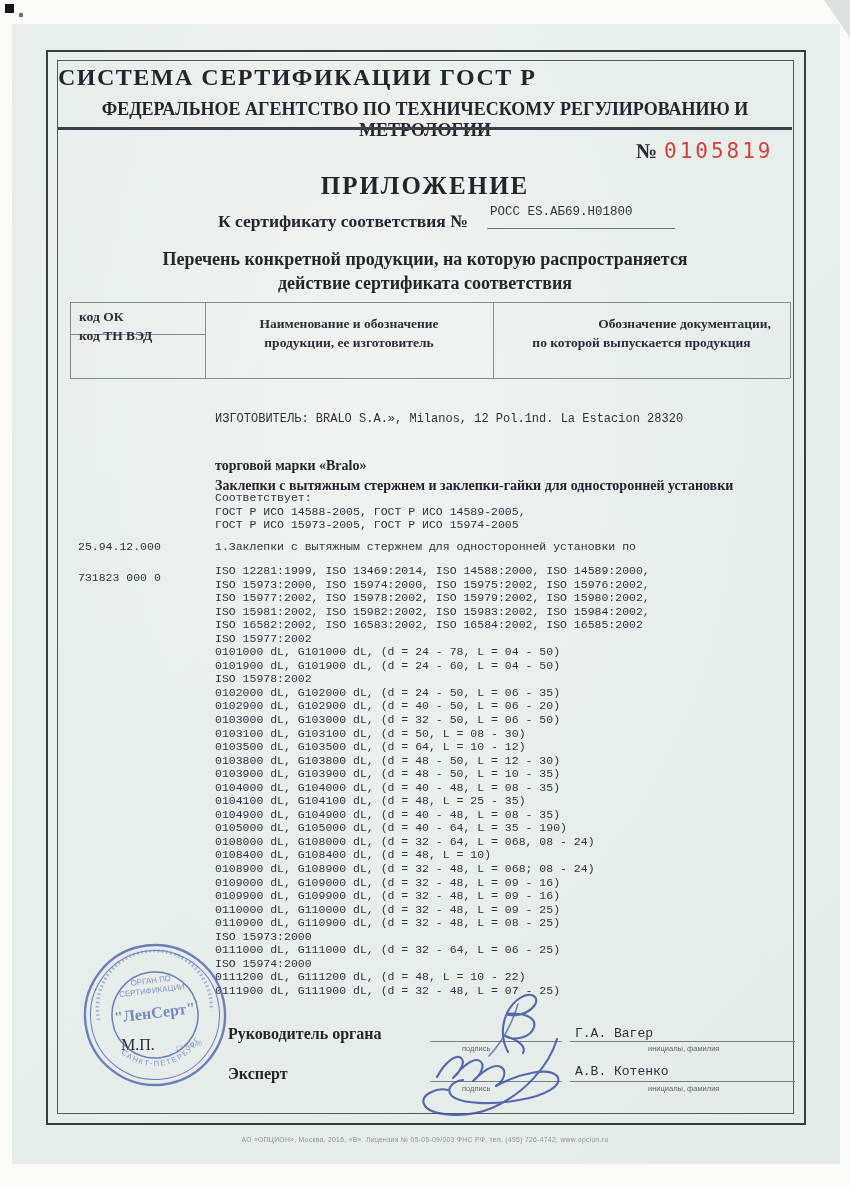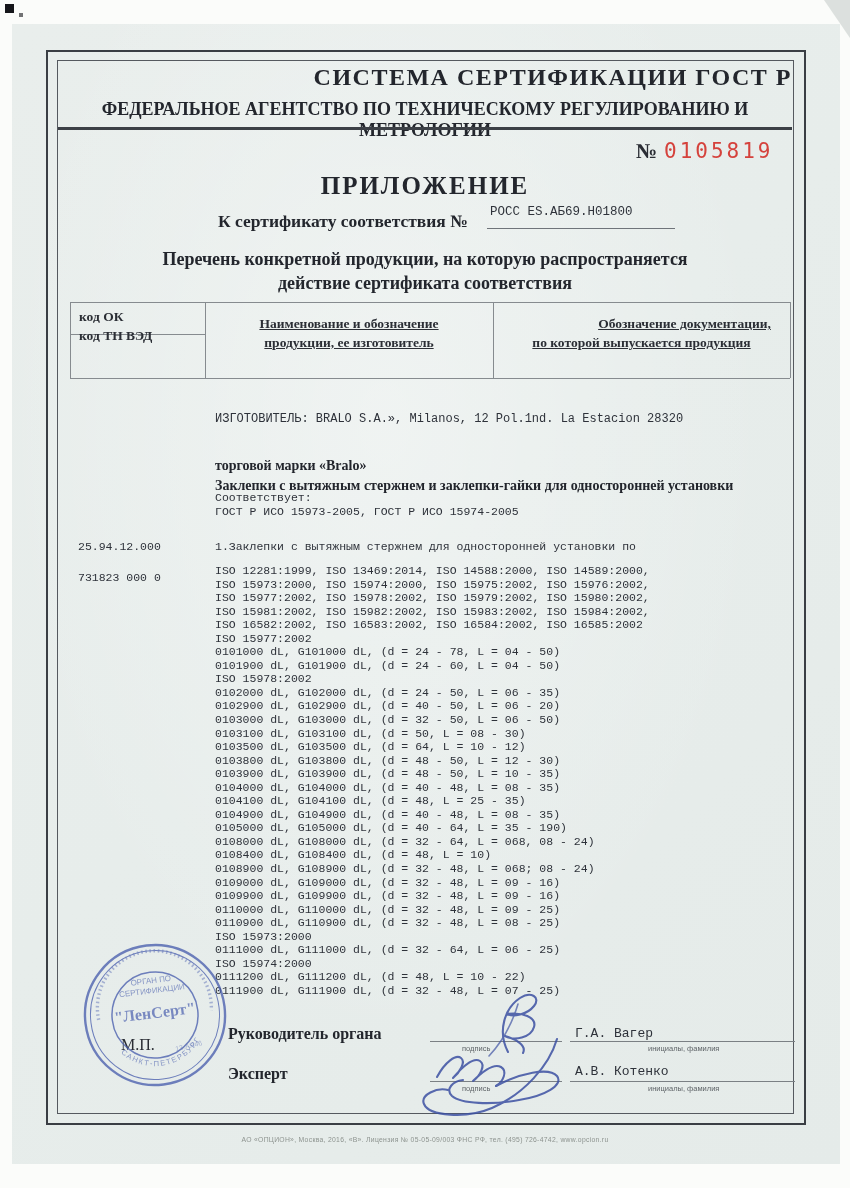--- a/index.html
+++ b/index.html
@@ -11,42 +11,42 @@
            radial-gradient(ellipse at 45% 35%, rgba(255,255,255,.35), rgba(0,0,0,0) 60%),
            linear-gradient(135deg,#e9eeec 0%,#e7edeb 48%,#e5ebe9 100%);}
   .corner-tr{right:0;top:0;width:26px;height:38px;background:#cfd4d1;
              clip-path:polygon(100% 0,0 0,100% 100%);opacity:.7;}
   .artifact{background:#15161a;}
   
   .frame-outer{left:46px;top:50px;width:756px;height:1071px;border:2.5px solid #3a3e44;}
   .frame-inner{left:57px;top:60px;width:735px;height:1052px;border:1.4px solid #55595f;}
   .hr-strong{left:58px;top:127px;width:734px;height:2.6px;background:#3c4046;}
   
-  .title{left:58px;top:64px;width:734px;text-align:right;font-weight:bold;
+  .title{left:58px;top:64px;width:734px;text-align:left;font-weight:bold;
          font-size:24px;letter-spacing:1.5px;color:#23262d;font-family:Liberation Serif, serif;}
   .subtitle{left:58px;top:99px;width:734px;text-align:center;font-weight:bold;
             font-size:18px;letter-spacing:0;color:#23262d;}
   .num-label{left:636px;top:139px;font-size:21px;font-weight:bold;color:#2a2d34;}
   .num-value{left:664px;top:139px;font-family:"DejaVu Sans Mono",monospace;
              font-size:21px;letter-spacing:3px;color:#d5423c;}
   .appendix-title{left:58px;top:172px;width:734px;text-align:center;font-weight:bold;
                   font-size:25px;letter-spacing:2px;color:#23262d;}
   .cert-label{left:218px;top:211px;font-size:17.5px;font-weight:bold;color:#23262d;}
   .cert-number{left:490px;top:205px;font-family:"Liberation Mono",monospace;
                font-size:12.5px;color:#2f333b;white-space:pre;}
   .cert-underline{left:487px;top:228px;width:188px;height:1px;background:#6f747a;}
   .desc1{left:58px;top:249px;width:734px;text-align:center;font-weight:bold;
          font-size:18px;color:#23262d;}
   .desc2{left:58px;top:273px;width:734px;text-align:center;font-weight:bold;
          font-size:18px;color:#23262d;}
   
   .tline-h{background:#868b8f;height:1px;}
   .tline-v{background:#868b8f;width:1px;}
   .th{font-weight:bold;font-size:13.5px;color:#2b2e35;}
-  .th-c{text-align:center;text-decoration:underline;}
+  .th-c{text-align:center;}
   
   .mono{font-family:"Liberation Mono",monospace;color:#2e323a;white-space:pre;}
   .manu{left:215px;top:409px;font-size:12px;line-height:21.5px;}
   .prod{left:215px;top:456px;font-size:14px;line-height:19.5px;font-weight:bold;
         color:#22252c;white-space:pre;}
   .conform{left:215px;top:491px;font-size:11.5px;line-height:13.6px;}
   .item1{left:215px;top:540px;font-size:11.5px;}
   .code-ok{left:78px;top:540px;font-size:11.5px;}
   .code-tnved{left:78px;top:571px;font-size:11.5px;}
   .specs{left:215px;top:564px;font-size:11.5px;line-height:13.55px;}
@@ -97,21 +97,21 @@
   <div class="abs tline-h" style="left:70px;top:334px;width:135px;"></div>
   <div class="abs th" style="left:79px;top:309px;">код ОК</div>
   <div class="abs th" style="left:79px;top:328px;">код ТН ВЭД</div>
   <div class="abs th th-c" style="left:205px;top:316px;width:288px;">Наименование и обозначение</div>
   <div class="abs th th-c" style="left:205px;top:335px;width:288px;">продукции, ее изготовитель</div>
   <div class="abs th th-c" style="left:501px;top:316px;width:297px;padding-left:35px;">Обозначение документации,</div>
   <div class="abs th th-c" style="left:493px;top:335px;width:297px;">по которой выпускается продукция</div>
 
   <div class="abs mono manu"><div>ИЗГОТОВИТЕЛЬ: BRALO S.A.», Milanos, 12 Pol.1nd. La Estacion 28320</div></div>
   <div class="abs prod"><div>торговой марки «Bralo»</div><div>Заклепки с вытяжным стержнем и заклепки-гайки для односторонней установки</div></div>
-  <div class="abs mono conform"><div>Соответствует:</div><div>ГОСТ Р ИСО 15973-2005, ГОСТ Р ИСО 15974-2005</div></div>
+  <div class="abs mono conform"><div>Соответствует:</div><div>ГОСТ Р ИСО 14588-2005, ГОСТ Р ИСО 14589-2005,</div><div>ГОСТ Р ИСО 15973-2005, ГОСТ Р ИСО 15974-2005</div></div>
   <div class="abs mono code-ok">25.94.12.000</div>
   <div class="abs mono code-tnved">731823 000 0</div>
   <div class="abs mono item1">1.Заклепки с вытяжным стержнем для односторонней установки по</div>
   <div class="abs mono specs"><div>ISO 12281:1999, ISO 13469:2014, ISO 14588:2000, ISO 14589:2000,</div><div>ISO 15973:2000, ISO 15974:2000, ISO 15975:2002, ISO 15976:2002,</div><div>ISO 15977:2002, ISO 15978:2002, ISO 15979:2002, ISO 15980:2002,</div><div>ISO 15981:2002, ISO 15982:2002, ISO 15983:2002, ISO 15984:2002,</div><div>ISO 16582:2002, ISO 16583:2002, ISO 16584:2002, ISO 16585:2002</div><div>ISO 15977:2002</div><div>0101000 dL, G101000 dL, (d = 24 - 78, L = 04 - 50)</div><div>0101900 dL, G101900 dL, (d = 24 - 60, L = 04 - 50)</div><div>ISO 15978:2002</div><div>0102000 dL, G102000 dL, (d = 24 - 50, L = 06 - 35)</div><div>0102900 dL, G102900 dL, (d = 40 - 50, L = 06 - 20)</div><div>0103000 dL, G103000 dL, (d = 32 - 50, L = 06 - 50)</div><div>0103100 dL, G103100 dL, (d = 50, L = 08 - 30)</div><div>0103500 dL, G103500 dL, (d = 64, L = 10 - 12)</div><div>0103800 dL, G103800 dL, (d = 48 - 50, L = 12 - 30)</div><div>0103900 dL, G103900 dL, (d = 48 - 50, L = 10 - 35)</div><div>0104000 dL, G104000 dL, (d = 40 - 48, L = 08 - 35)</div><div>0104100 dL, G104100 dL, (d = 48, L = 25 - 35)</div><div>0104900 dL, G104900 dL, (d = 40 - 48, L = 08 - 35)</div><div>0105000 dL, G105000 dL, (d = 40 - 64, L = 35 - 190)</div><div>0108000 dL, G108000 dL, (d = 32 - 64, L = 068, 08 - 24)</div><div>0108400 dL, G108400 dL, (d = 48, L = 10)</div><div>0108900 dL, G108900 dL, (d = 32 - 48, L = 068; 08 - 24)</div><div>0109000 dL, G109000 dL, (d = 32 - 48, L = 09 - 16)</div><div>0109900 dL, G109900 dL, (d = 32 - 48, L = 09 - 16)</div><div>0110000 dL, G110000 dL, (d = 32 - 48, L = 09 - 25)</div><div>0110900 dL, G110900 dL, (d = 32 - 48, L = 08 - 25)</div><div>ISO 15973:2000</div><div>0111000 dL, G111000 dL, (d = 32 - 64, L = 06 - 25)</div><div>ISO 15974:2000</div><div>0111200 dL, G111200 dL, (d = 48, L = 10 - 22)</div><div>0111900 dL, G111900 dL, (d = 32 - 48, L = 07 - 25)</div></div>
 
   <div class="abs mp">М.П.</div>
   <div class="abs role1">Руководитель органа</div>
   <div class="abs role2">Эксперт</div>
 
   <div class="abs sigline" style="left:430px;top:1041px;width:132px;"></div>

